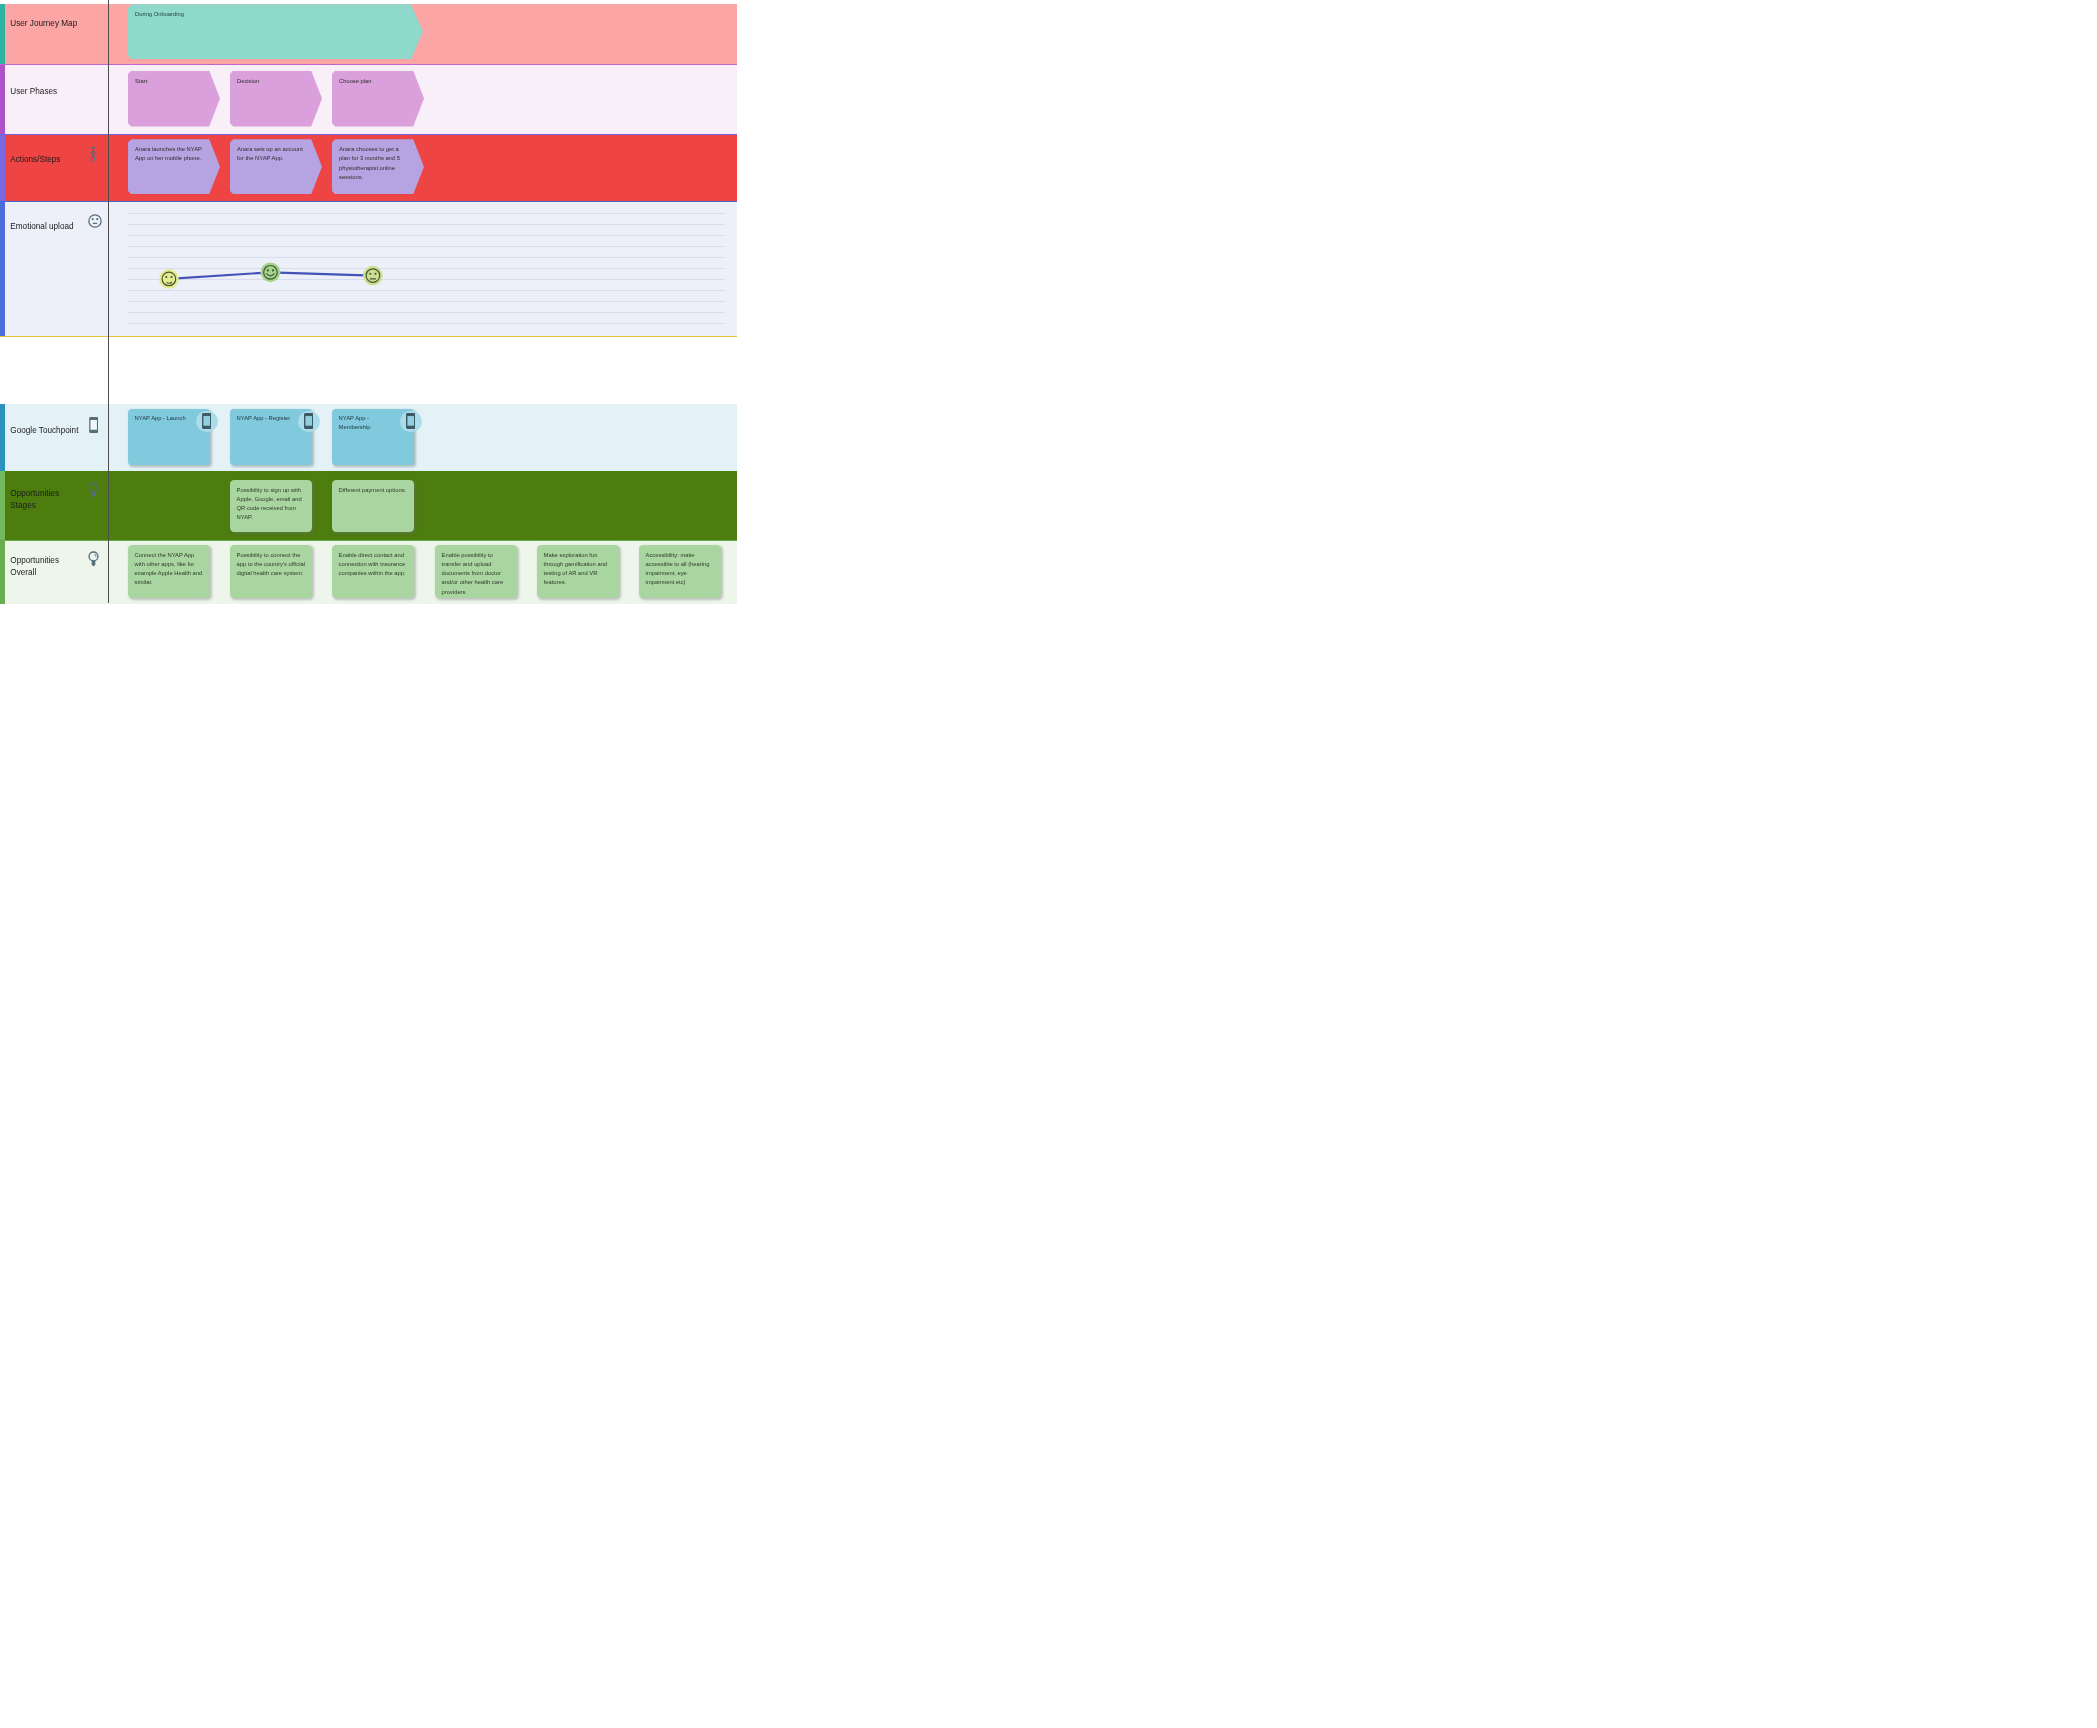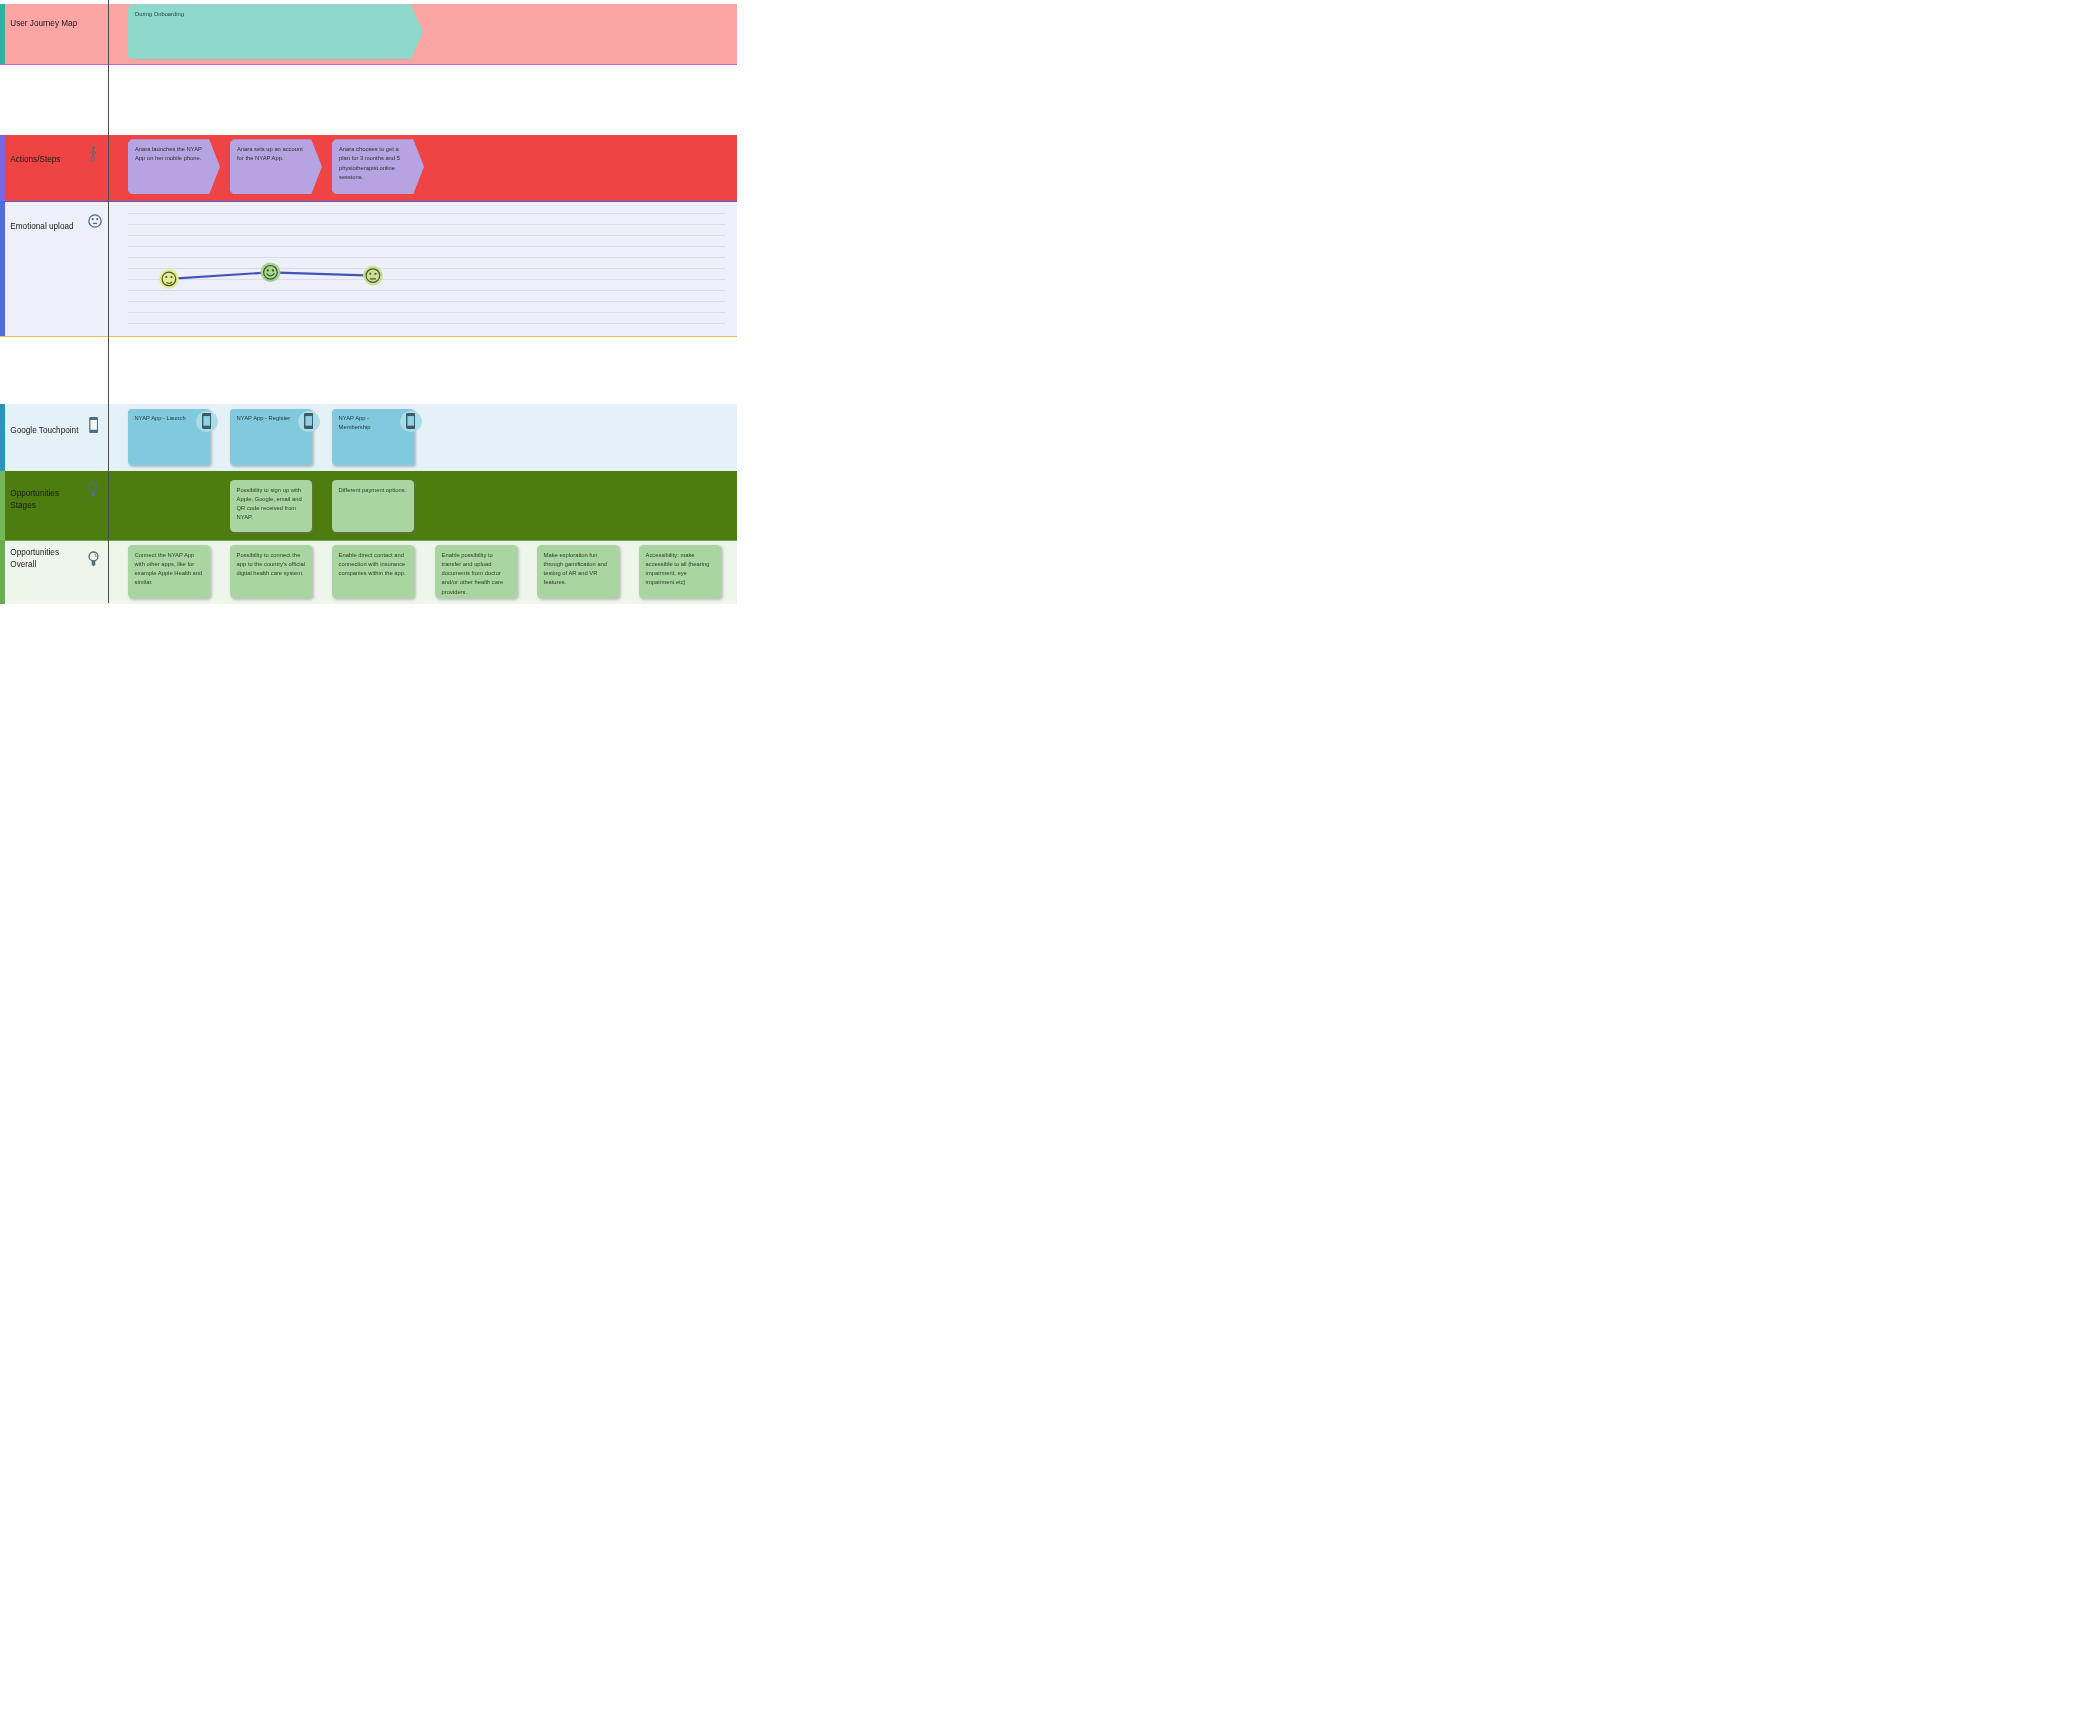--- a/index.html
+++ b/index.html
@@ -32,20 +32,33 @@
 <div class="canvas">
 
   <div class="row" style="top:3.8px;height:61px;background:#fca5a5;border-bottom:0.9px solid #c464ce;">
     <div class="strip" style="background:#2eb3a2;"></div>
     <div class="rowlabel" style="top:14px;width:99px;">User Journey Map</div>
     <div class="arrow banner" style="left:128px;top:0.5px;width:295px;height:55px;background:#8ed9cc;clip-path:polygon(0 3.8px,3.8px 0,calc(100% - 12.2px) 0,100% 50%,calc(100% - 12.2px) 100%,3.8px 100%,0 calc(100% - 3.8px));">
       <span class="shape-text" style="color:#24433d;">During Onboarding</span>
     </div>
   </div>
 
+  <div class="row" style="top:65px;height:70px;background:#f9eff9;border-bottom:0.9px solid #7666e3;">
+    <div class="strip" style="background:#af52c6;"></div>
+    <div class="rowlabel" style="top:21px;">User Phases</div>
+    <div class="arrow phase" style="left:128px;top:5.6px;width:92px;height:56px;background:#d9a0dc;">
+      <span class="shape-text">Start</span>
+    </div>
+    <div class="arrow phase" style="left:230px;top:5.6px;width:92px;height:56px;background:#d9a0dc;">
+      <span class="shape-text">Decision</span>
+    </div>
+    <div class="arrow phase" style="left:332px;top:5.6px;width:92px;height:56px;background:#d9a0dc;">
+      <span class="shape-text">Choose plan</span>
+    </div>
+  </div>
 
   <div class="row" style="top:135px;height:67px;background:#ef4444;border-bottom:0.9px solid #3e6ad3;">
     <div class="strip" style="background:#7a68e2;"></div>
     <div class="rowlabel" style="top:19px;">Actions/Steps</div>
     <div class="rowicon" style="left:87px;top:11.3px;">
       <svg width="12.2" height="17" viewBox="0 0 22 32">
         <circle cx="11.5" cy="3.5" r="2.8" fill="#546e7a"></circle>
         <g stroke="#546e7a" stroke-width="2.1" stroke-linecap="round" fill="none">
           <path d="M11.5 7 L11 16"></path>
           <path d="M11.3 9.5 L6.8 13.5"></path>
@@ -156,21 +169,21 @@
     <div class="sticky" style="left:230px;top:8.5px;width:82px;height:52px;background:#a9d5a0;color:#2e3c2a;">
       <span class="shape-text">Possibility to sign up with Apple, Google, email and QR code received from NYAP.</span>
     </div>
     <div class="sticky" style="left:332px;top:8.5px;width:82px;height:52px;background:#a9d5a0;color:#2e3c2a;">
       <span class="shape-text">Different payment options.</span>
     </div>
   </div>
 
   <div class="row" style="top:541px;height:63px;background:#eef6ec;">
     <div class="strip" style="background:#68ae51;"></div>
-    <div class="rowlabel" style="top:6px;width:61px;">Opportunities Overall</div>
+    <div class="rowlabel" style="top:14px;width:61px;">Opportunities Overall</div>
     <div class="rowicon" style="left:87px;top:10.3px;">
       <svg width="13" height="17" viewBox="0 0 20 28">
         <circle cx="10" cy="9" r="7.3" fill="none" stroke="#546e7a" stroke-width="2.2"></circle>
         <path d="M12.6 5.2 Q14.2 6.8 14 9" fill="none" stroke="#546e7a" stroke-width="1.5" stroke-linecap="round"></path>
         <path d="M7 16.2 h6 v6 l-3 3.2 l-3 -3.2 z" fill="#546e7a"></path>
       </svg>
     </div>
     <div class="sticky" style="left:128px;top:3.8px;width:82px;height:53px;background:#a9d5a0;color:#2e3c2a;">
       <span class="shape-text">Connect the NYAP App with other apps, like for example Apple Health and similar.</span>
     </div>

